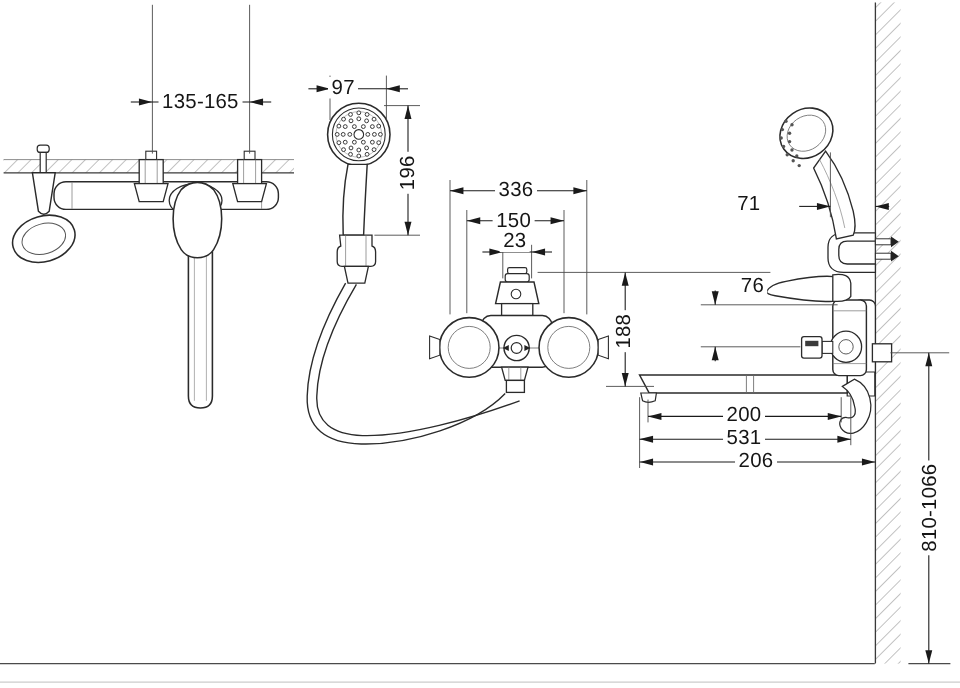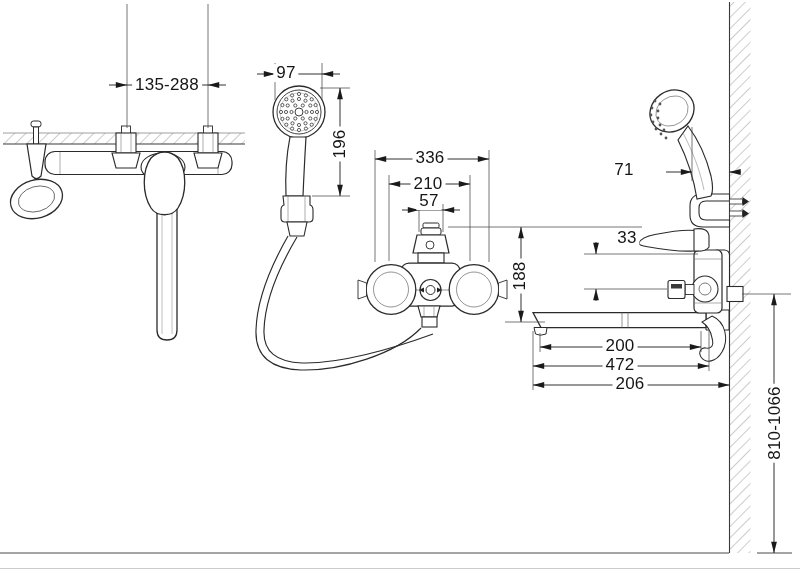--- a/index.html
+++ b/index.html
@@ -309,27 +309,27 @@
     <line x1="741" y1="172" x2="729.5" y2="172" marker-end="url(#arw)"></line>
 
     <line x1="540" y1="347" x2="701" y2="347" marker-start="url(#arw)" marker-end="url(#arw)"></line>
     <line x1="533" y1="366" x2="709" y2="366" marker-start="url(#arw)" marker-end="url(#arw)"></line>
     <line x1="533" y1="385" x2="729.5" y2="385" marker-start="url(#arw)" marker-end="url(#arw)"></line>
 
     <line x1="774" y1="294" x2="774" y2="553" marker-start="url(#arw)" marker-end="url(#arw)"></line>
   </g>
 </svg>
 
-<span class="dim-label" style="left:167px;top:85px">135-288</span>
+<span class="dim-label" style="left:167px;top:85px">135-165</span>
 <span class="dim-label" style="left:286px;top:73px">97</span>
 <span class="dim-label rot" style="left:340px;top:144px">196</span>
 <span class="dim-label" style="left:430px;top:158px">336</span>
-<span class="dim-label" style="left:428px;top:184px">210</span>
-<span class="dim-label" style="left:429px;top:201px">57</span>
+<span class="dim-label" style="left:428px;top:184px">150</span>
+<span class="dim-label" style="left:429px;top:201px">23</span>
 <span class="dim-label rot" style="left:520px;top:276px">188</span>
-<span class="dim-label" style="left:627px;top:238px">33</span>
+<span class="dim-label" style="left:627px;top:238px">76</span>
 <span class="dim-label" style="left:624px;top:170px">71</span>
 <span class="dim-label" style="left:620px;top:346px">200</span>
-<span class="dim-label" style="left:620px;top:365px">472</span>
+<span class="dim-label" style="left:620px;top:365px">531</span>
 <span class="dim-label" style="left:630px;top:384px">206</span>
 <span class="dim-label rot" style="left:775px;top:423px">810-1066</span>
 
 </div>
 
 </body></html>

